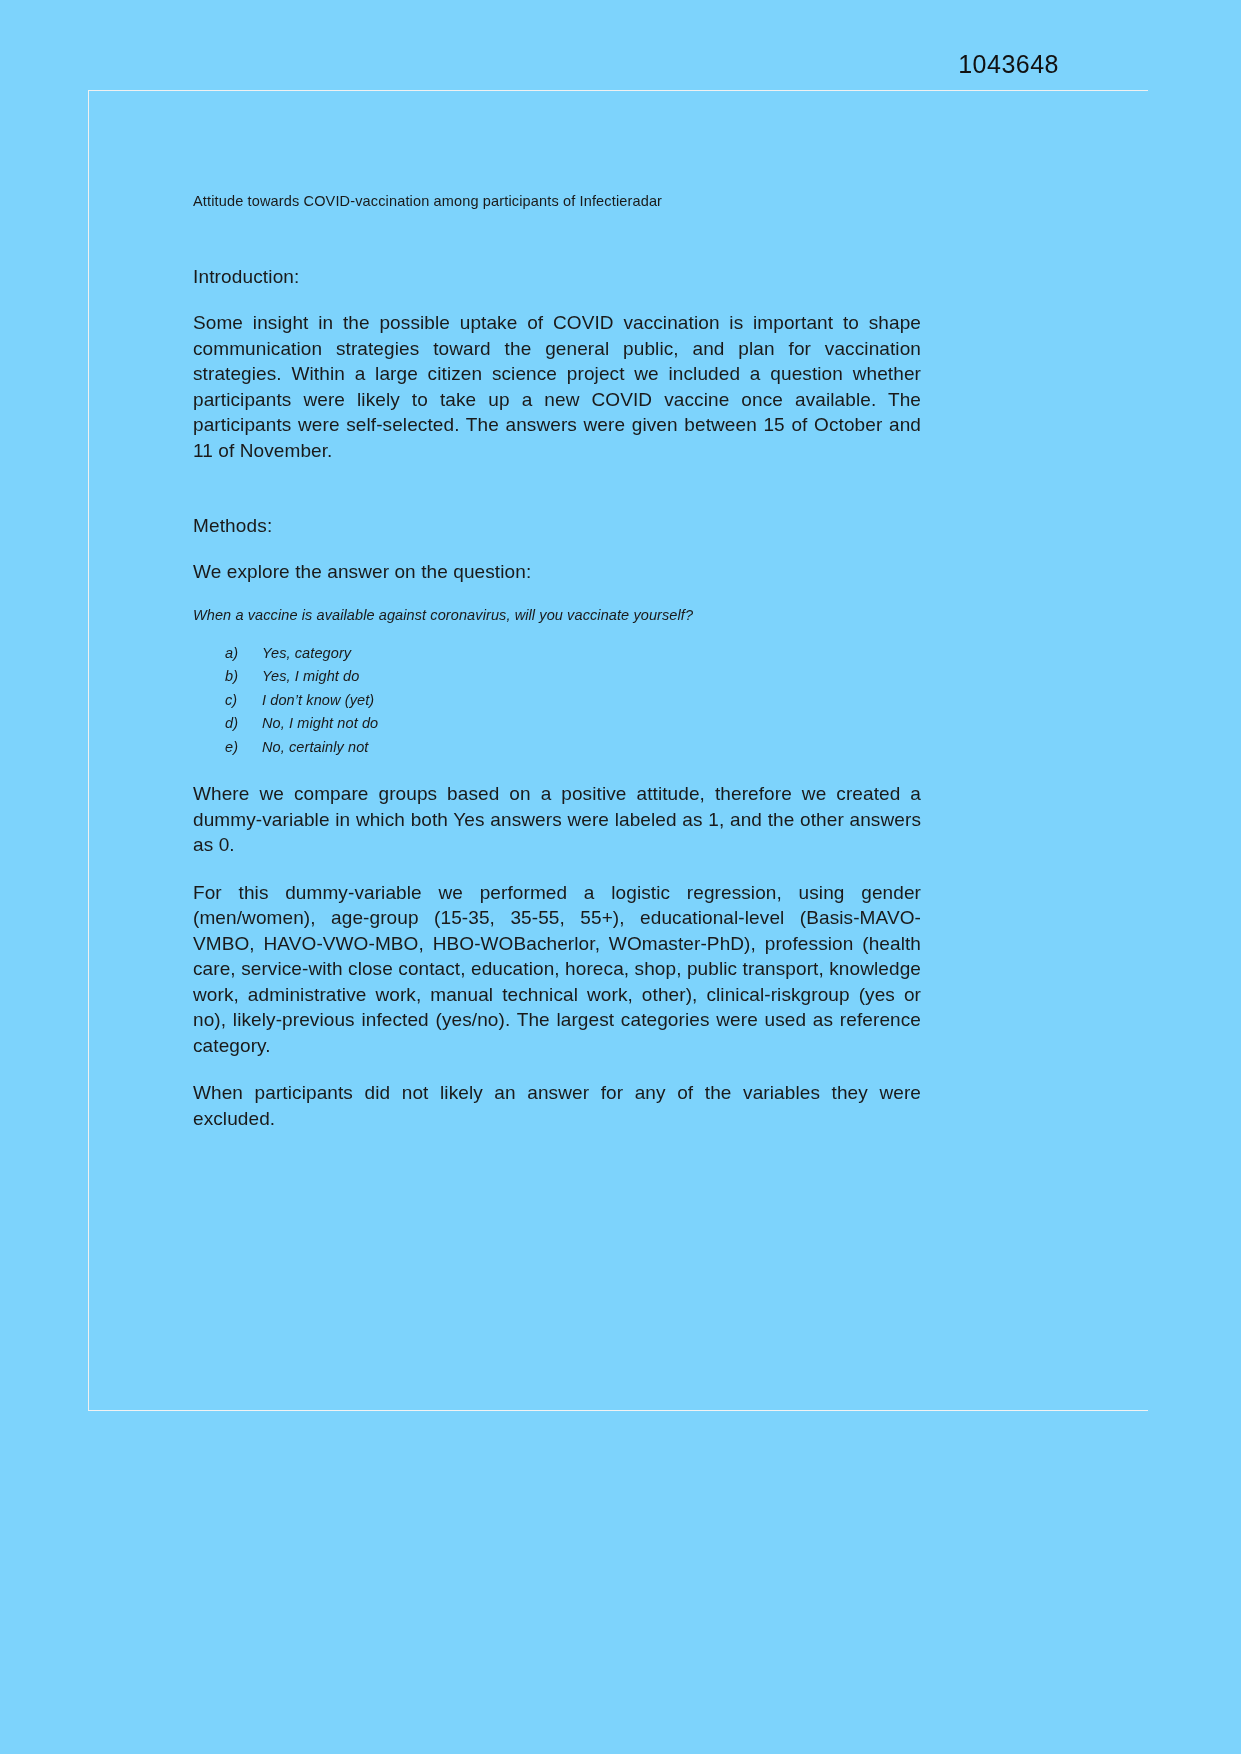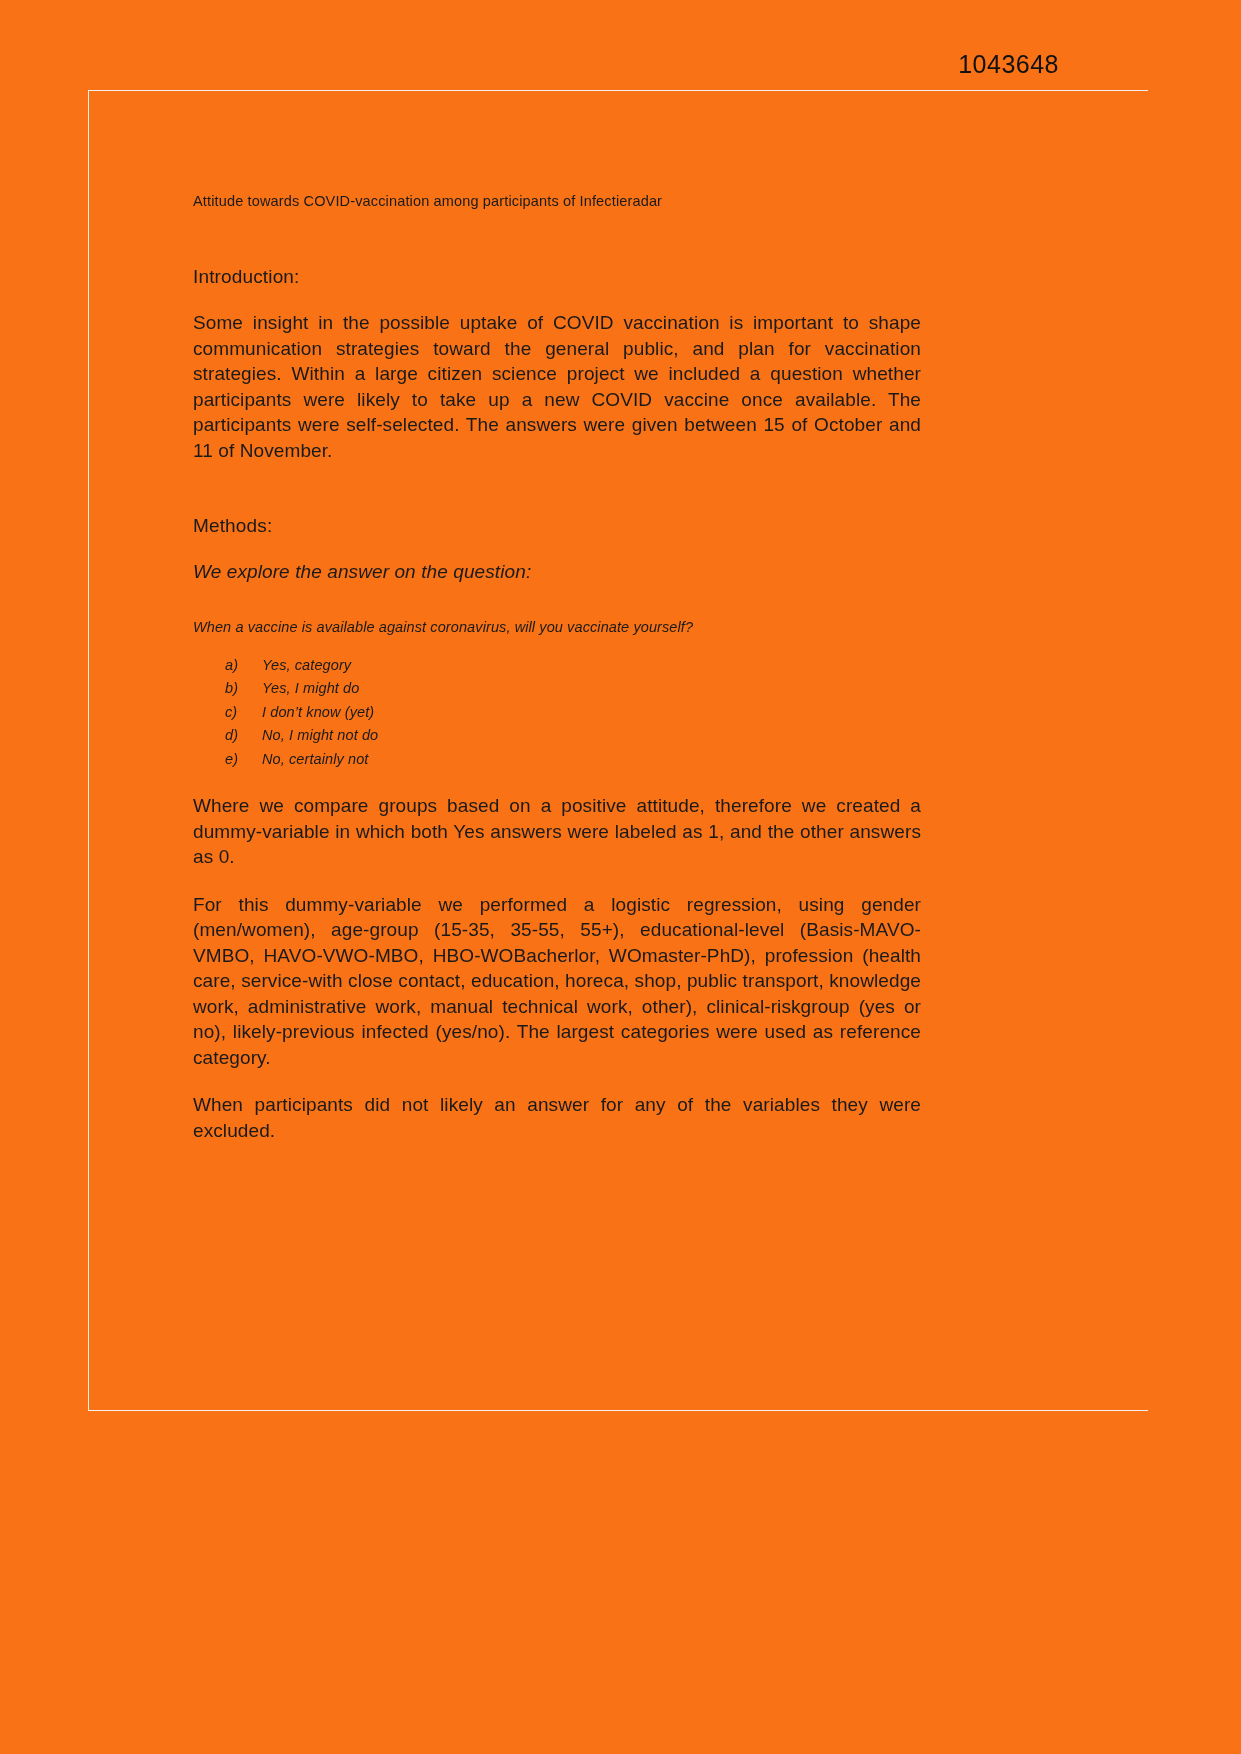--- a/index.html
+++ b/index.html
@@ -8,21 +8,21 @@
     background: #ffffff;
   }
   body {
     font-family: "Liberation Sans", sans-serif;
     color: #000000;
   }
   .page {
     position: relative;
     width: 1241px;
     height: 1754px;
-    background: #f97316;
+    background: #7dd3fc;
     overflow: hidden;
     box-sizing: border-box;
   }
   
   .scan-edge-left {
     position: absolute;
     left: 88px;
     top: 90px;
     width: 1px;
     height: 1320px;
@@ -81,22 +81,21 @@
   p.body-par {
     font-size: 19px;
     line-height: 25.5px;
     color: #1a1a1a;
     text-align: justify;
     margin: 0 0 22px 0;
     letter-spacing: 0.1px;
   }
 
   p.body-par.tight {
-    margin-bottom: 30px;
-    font-style: italic;
+    margin-bottom: 18px;
   }
 
   .gap-lg { height: 30px; }
 
   .question {
     font-size: 14.5px;
     line-height: 25px;
     font-style: italic;
     color: #1a1a1a;
     margin: 12px 0 14px 0;

